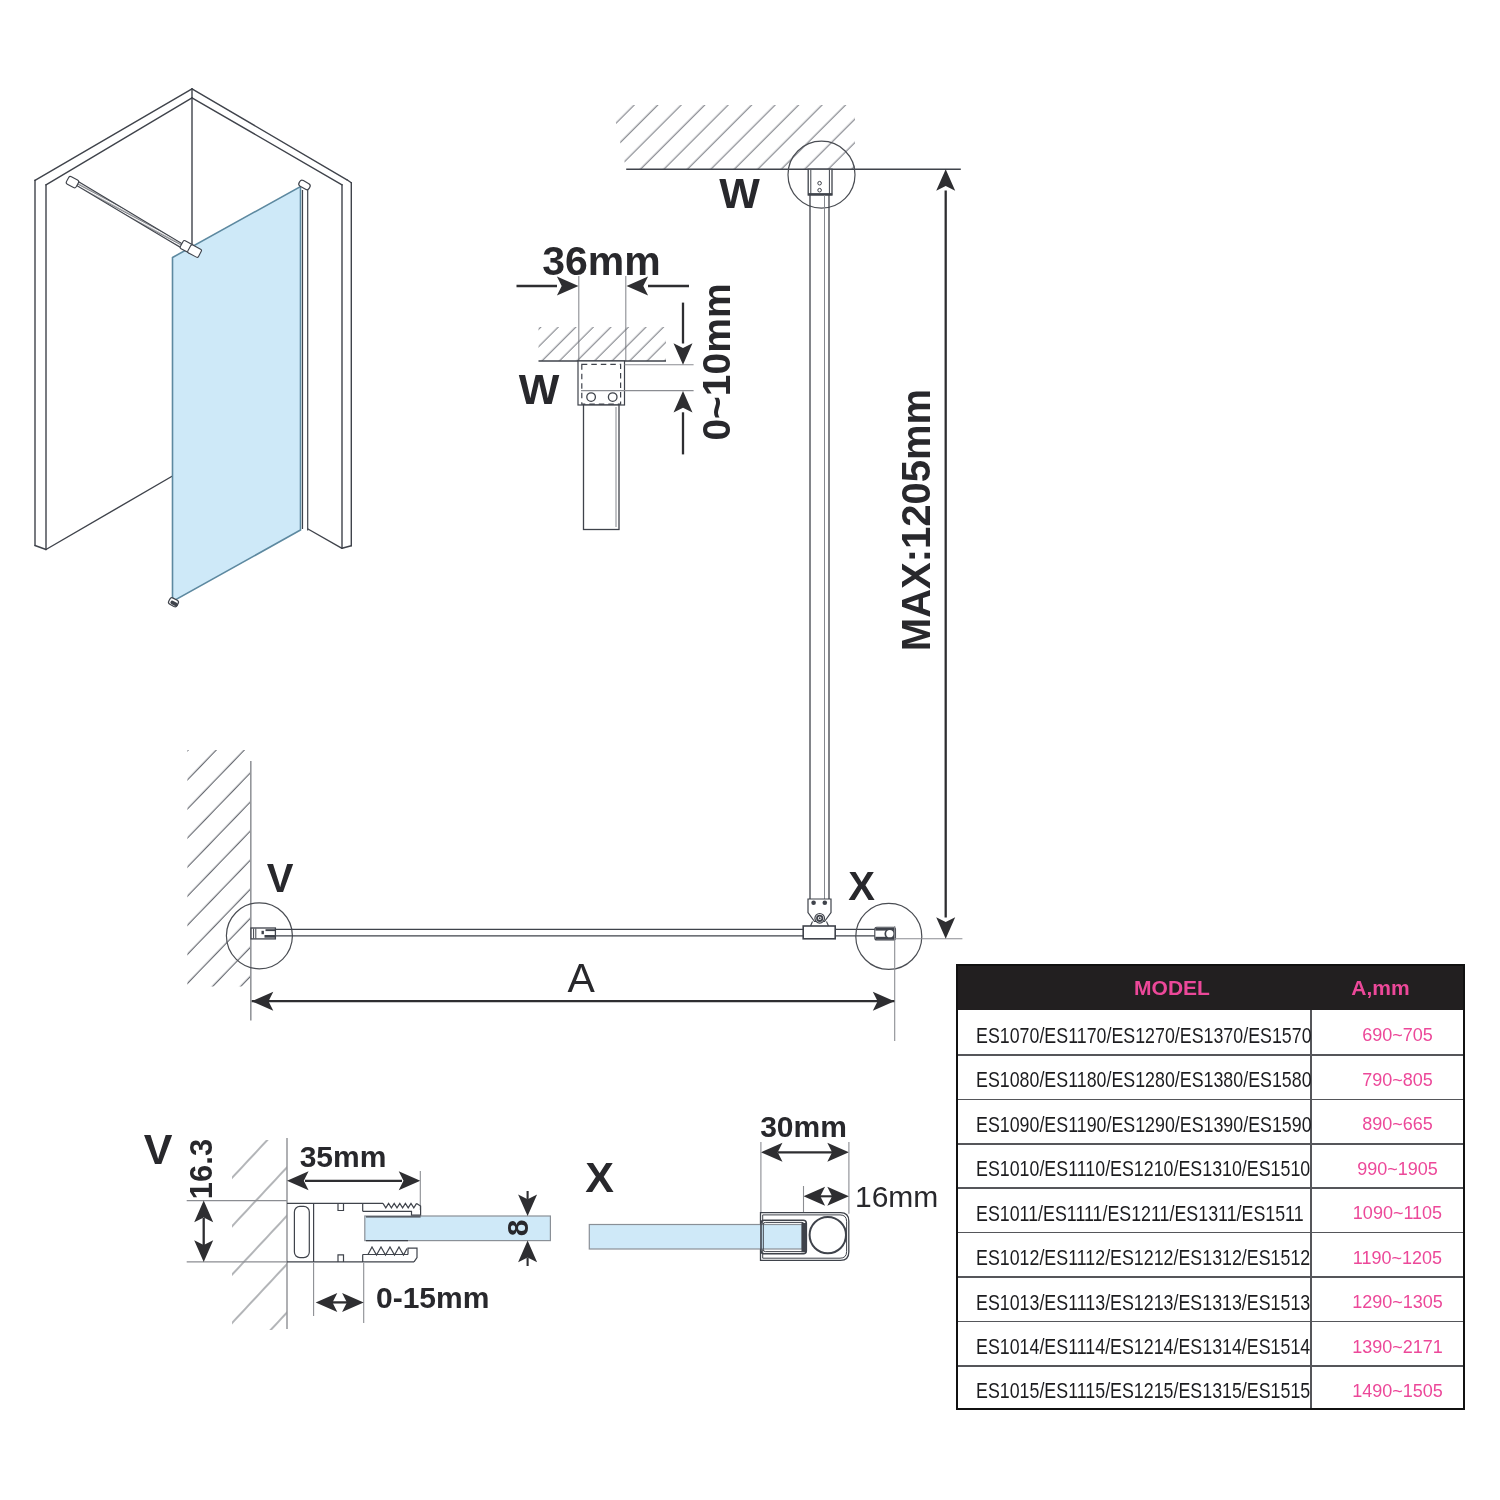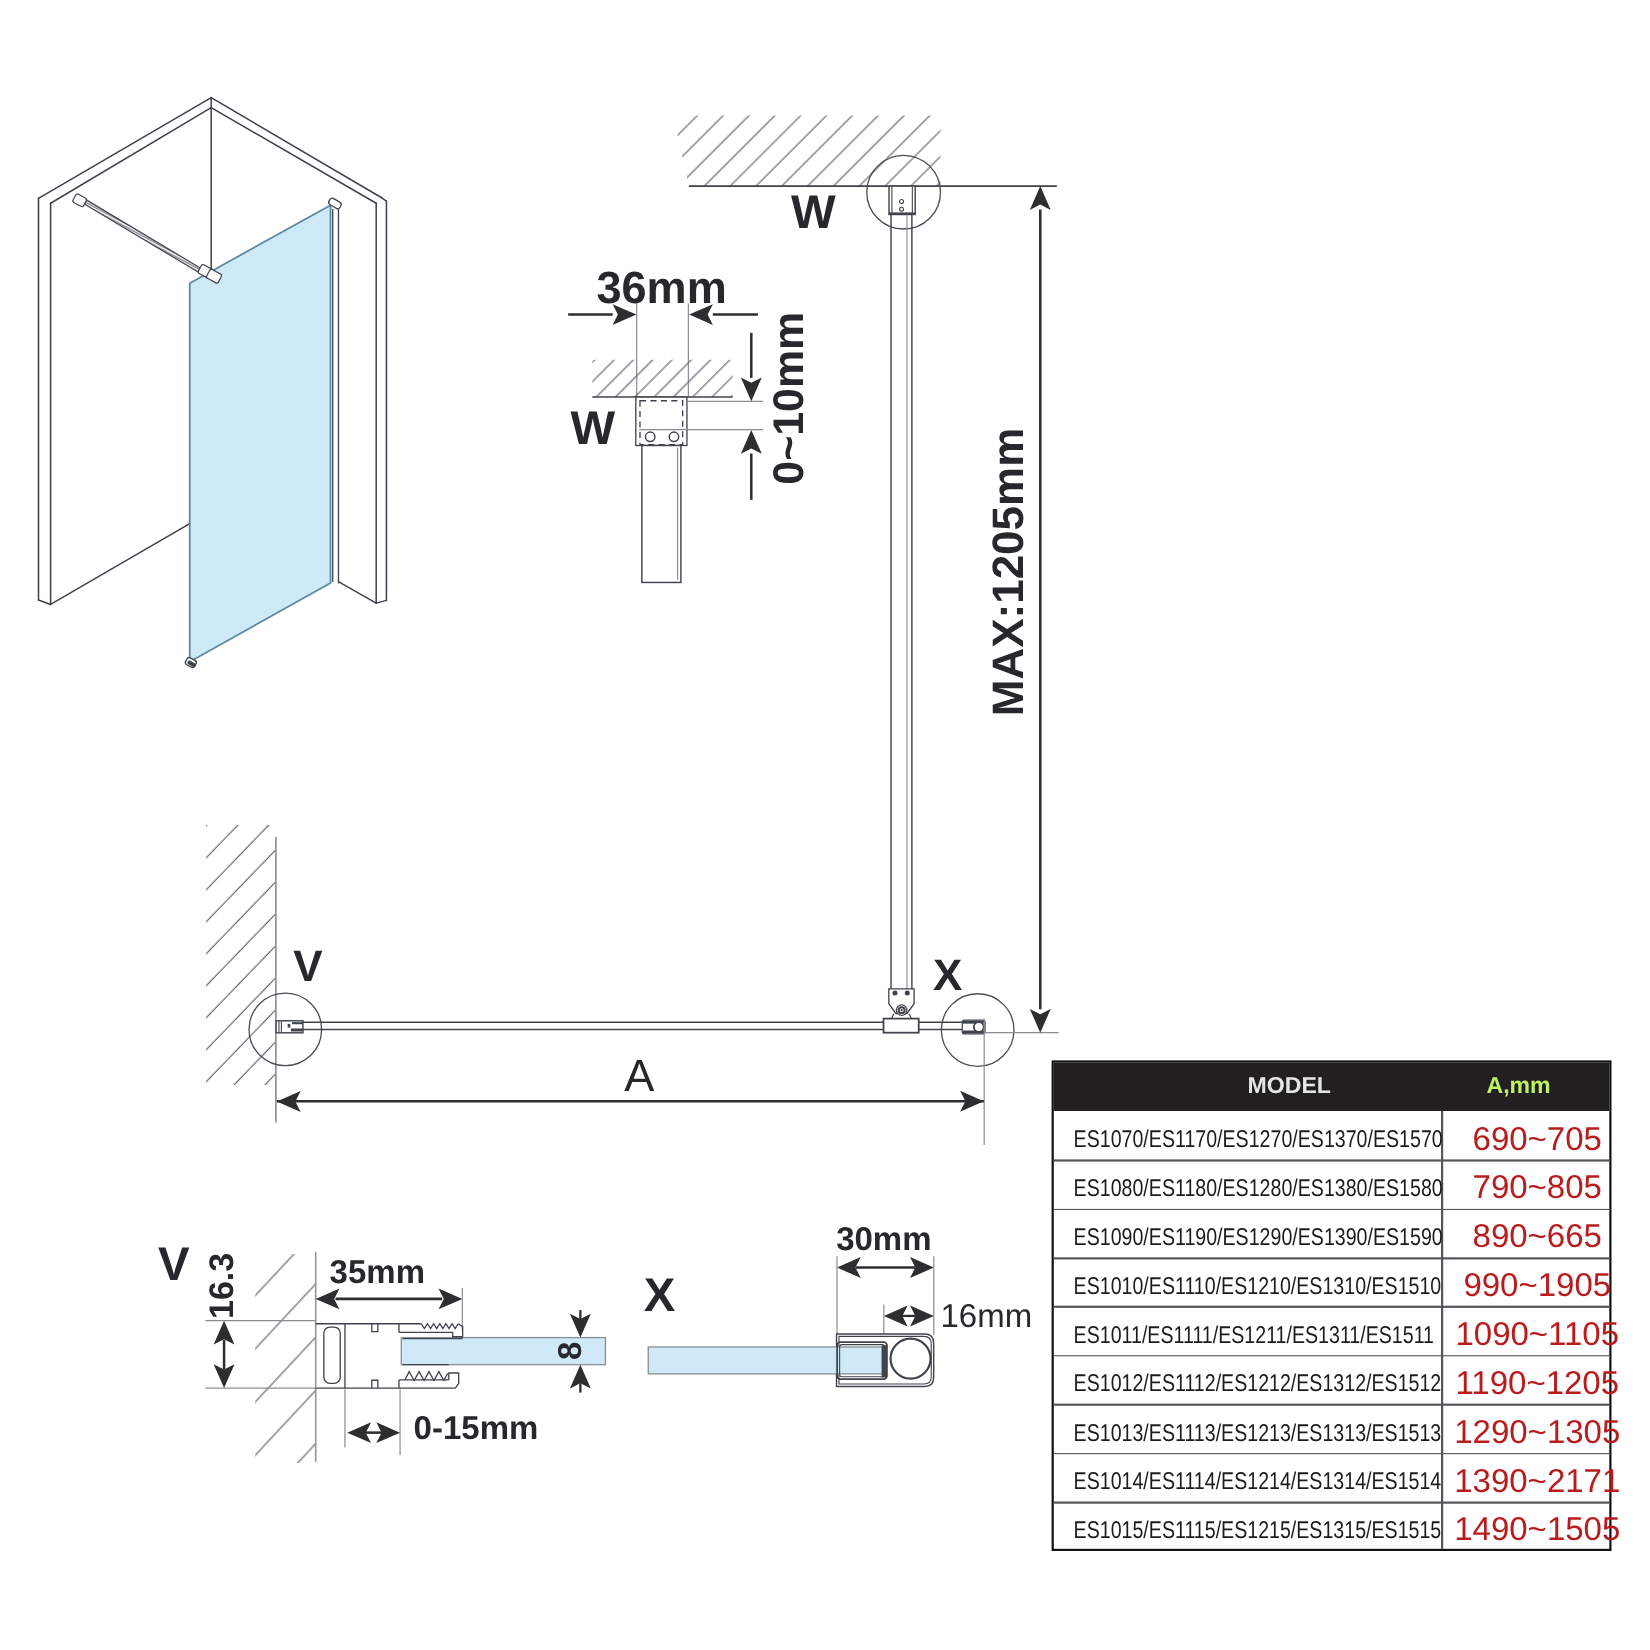--- a/index.html
+++ b/index.html
@@ -3,30 +3,30 @@
 <meta charset="utf-8">
 <style>
 html,body{margin:0;padding:0;background:#fff;}
 #page{position:relative;width:1500px;height:1500px;background:#fff;overflow:hidden;
  font-family:"Liberation Sans",sans-serif;}
 #art{position:absolute;left:0;top:0;}
 
 #tbl{position:absolute;left:956px;top:964px;width:509px;height:446px;
  border:2.6px solid #111;box-sizing:border-box;background:#fff;}
 #tbl .hd{position:absolute;left:0;top:0;width:100%;height:43.6px;background:#221f20;}
-#tbl .hd .h1{position:absolute;left:38px;top:0;width:352px;height:100%;color:#e5e5e5;
+#tbl .hd .h1{position:absolute;left:38px;top:0;width:352px;height:100%;color:#ec4899;
  font-weight:bold;font-size:21px;display:flex;align-items:center;justify-content:center;}
-#tbl .hd .h2{position:absolute;left:352px;top:0;right:12px;height:100%;color:#bef264;
+#tbl .hd .h2{position:absolute;left:352px;top:0;right:12px;height:100%;color:#ec4899;
  font-weight:bold;font-size:21px;display:flex;align-items:center;justify-content:center;}
 #tbl .vsep{position:absolute;left:352.2px;top:43.6px;width:1.6px;bottom:0;background:#55565a;}
 #tbl .row{position:absolute;left:11px;width:100%;height:44.45px;}
 #tbl .row .m{position:absolute;left:7px;top:4px;height:100%;display:flex;align-items:center;
  font-size:22px;color:#1c1c1f;white-space:nowrap;transform:scaleX(0.81);transform-origin:0 50%;}
 #tbl .row .a{position:absolute;left:352px;right:0;top:4px;height:100%;display:flex;
- align-items:center;justify-content:center;font-size:30px;color:#b91c1c;}
+ align-items:center;justify-content:center;font-size:18px;color:#ec4899;}
 #tbl .rl{position:absolute;left:0;width:100%;height:1.5px;background:#55565a;}
 </style>
 </head>
 <body>
 <div id="page">
 <svg id="art" width="1500" height="1500" viewBox="0 0 1500 1500">
 <defs>
 <pattern id="hc24" patternUnits="userSpaceOnUse" width="40" height="16.6" patternTransform="rotate(-45)">
   <line x1="0" y1="8" x2="40" y2="8" stroke="#686b72" stroke-width="1.1"></line>
 </pattern>

